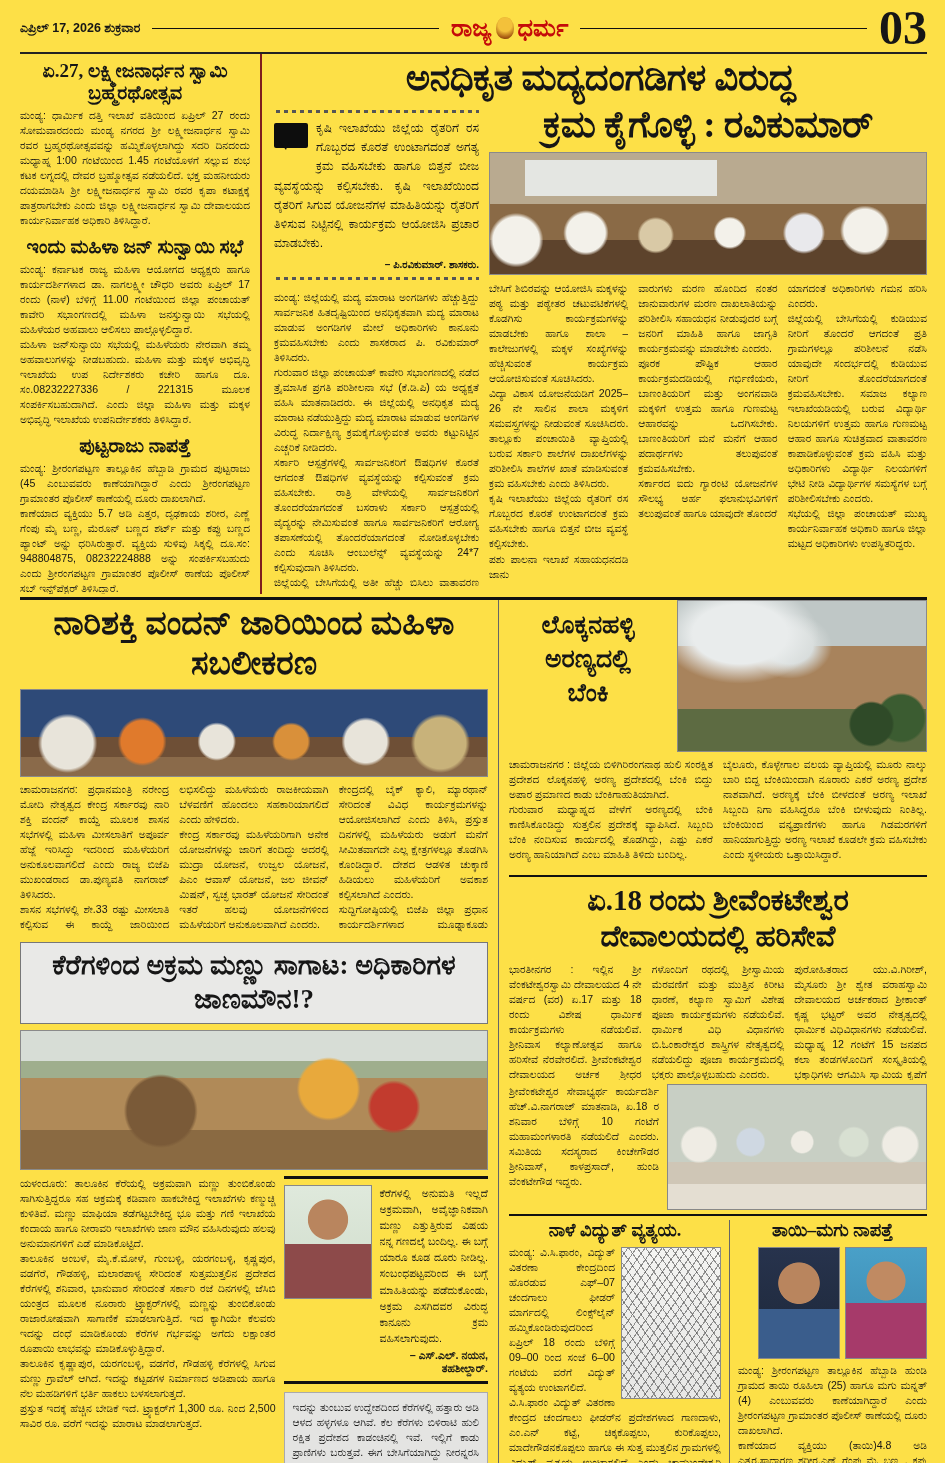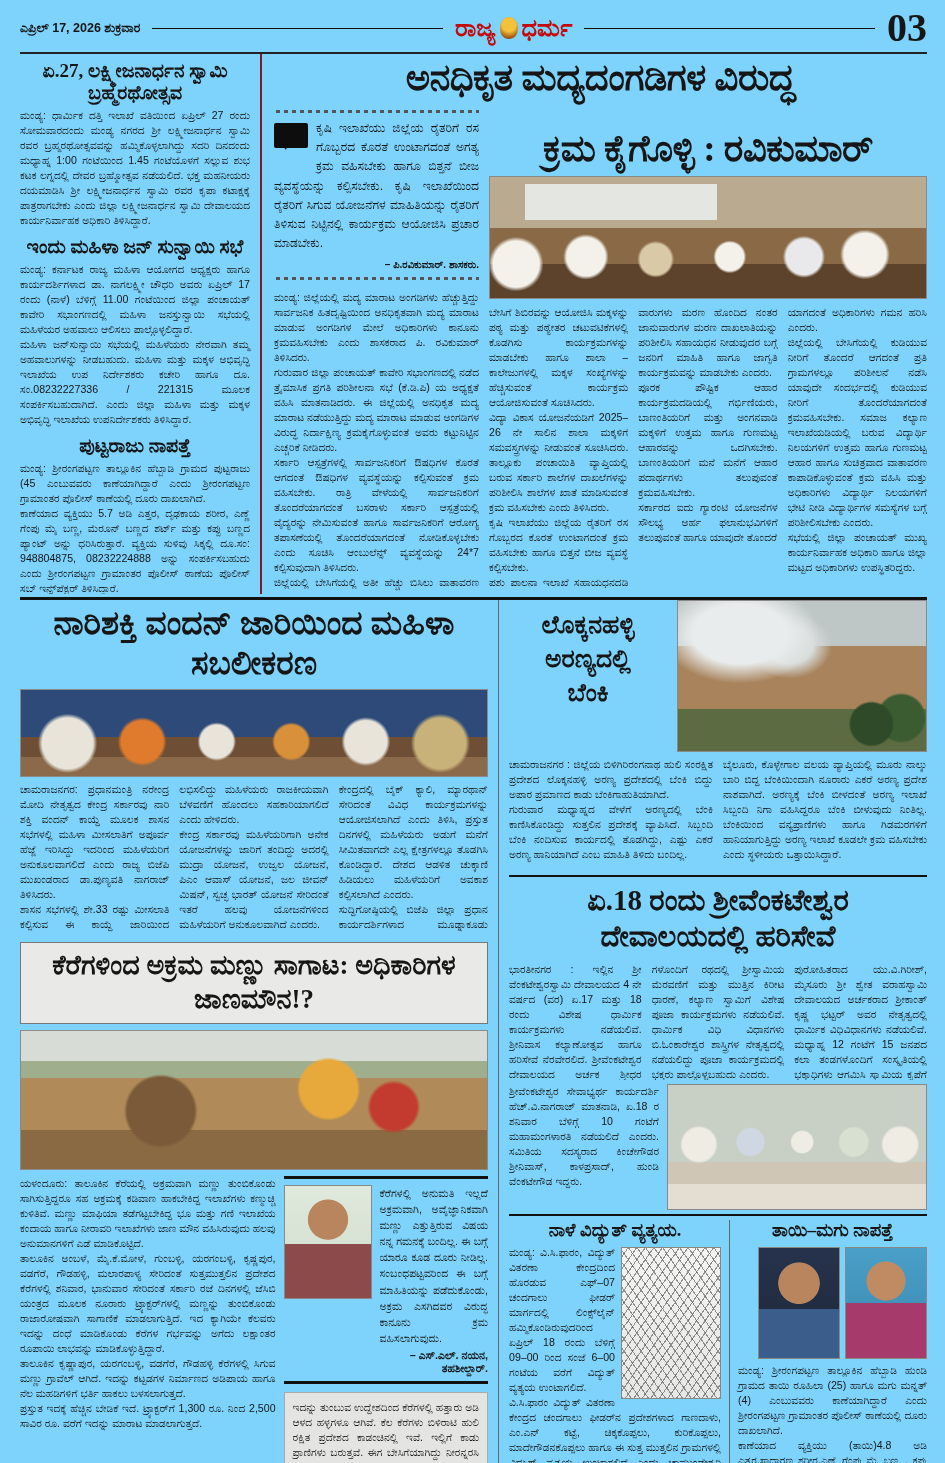--- a/index.html
+++ b/index.html
@@ -1,41 +1,41 @@
 <!DOCTYPE html>
 <html><head>
 <meta charset="utf-8">
 <style>
   html,body{margin:0;padding:0;background:#f6f6f4;}
-  .page{width:945px;height:1463px;margin:0 auto;background:#7dd3fc;color:#161616;
+  .page{width:945px;height:1463px;margin:0 auto;background:#fde047;color:#161616;
         font-family:"Liberation Sans", sans-serif;position:relative;overflow:hidden;
         box-sizing:border-box;padding:6px 18px 8px 20px;}
   
   .hdr{display:flex;align-items:center;height:44px;}
   .hdr-date{font-size:12.5px;font-weight:bold;white-space:nowrap;}
   .hdr-line{flex:1;border-top:1.5px solid #111;margin:0 12px;}
   .masthead{display:flex;align-items:center;gap:4px;font-family:"Liberation Serif",serif;
             font-weight:bold;font-size:24px;color:#c40a0a;white-space:nowrap;}
   .emblem{width:18px;height:22px;border-radius:50% 50% 45% 45%;
           background:radial-gradient(circle at 50% 35%,#f3c13a 0 40%,#a85b12 75%,#6e3a08);display:inline-block;}
-  .hdr-page{font-size:40px;font-weight:bold;font-family:"Liberation Serif",serif;line-height:1;}
+  .hdr-page{font-size:48px;font-weight:bold;font-family:"Liberation Serif",serif;line-height:1;}
   .hdr-rule{border-top:2.5px solid #222;margin-top:2px;}
   
   .bodytext{font-size:10.6px;line-height:1.42;text-align:justify;white-space:pre-line;}
   .photo{width:100%;border:1px solid #8a8a8a;box-sizing:border-box;}
   .vline{border-left:1px solid #666;}
   h1,h2,h3{margin:0;font-family:"Liberation Serif",serif;}
   
   .top{display:flex;height:540px;overflow:hidden;}
   .leftcol{width:230px;flex:0 0 230px;padding:6px 10px 0 0;overflow:hidden;}
   .brief{margin-bottom:8px;}
   .brief h3{font-size:19px;text-align:center;line-height:1.15;margin-bottom:4px;}
   .mainart{flex:1;padding:2px 0 0 12px;overflow:hidden;}
   .mainhead1{font-size:37px;text-align:center;line-height:1.2;letter-spacing:-.5px;}
-  .mainrow{display:flex;margin-top:4px;align-items:flex-end;}
+  .mainrow{display:flex;margin-top:4px;}
   .quotewrap{width:205px;flex:0 0 205px;padding-right:10px;}
   .chain{height:7px;background:radial-gradient(circle 2px at 4px 3.5px,#555 95%,transparent);
          background-size:8px 7px;background-repeat:repeat-x;margin:4px 0;}
   .qicon{width:34px;height:25px;background:#0d0d0d;border-radius:2px;position:relative;
          float:left;margin:4px 8px 10px 0;}
   .qicon::after{content:"";position:absolute;left:5px;bottom:-9px;border:7px solid transparent;
          border-top:9px solid #0d0d0d;border-right-width:3px;}
   .quotetext{font-size:12.3px;line-height:1.55;text-align:justify;white-space:pre-line;}
   .quoteattr{font-size:10px;font-weight:bold;text-align:right;margin:6px 0 2px;}
   .mainright{flex:1;display:flex;flex-direction:column;overflow:hidden;}
@@ -238,21 +238,21 @@
         <div class="photo digphoto"></div>
         <div class="soilrow">
           <div class="bodytext soilcol1">ಯಳಂದೂರು: ತಾಲೂಕಿನ ಕೆರೆಯಲ್ಲಿ ಅಕ್ರಮವಾಗಿ ಮಣ್ಣು ತುಂಬಿಕೊಂಡು ಸಾಗಿಸುತ್ತಿದ್ದರೂ ಸಹ ಅಕ್ರಮಕ್ಕೆ ಕಡಿವಾಣ ಹಾಕಬೇಕಿದ್ದ ಇಲಾಖೆಗಳು ಕಣ್ಮುಚ್ಚಿ ಕುಳಿತಿವೆ. ಮಣ್ಣು ಮಾಫಿಯಾ ತಡೆಗಟ್ಟಬೇಕಿದ್ದ ಭೂ ಮತ್ತು ಗಣಿ ಇಲಾಖೆಯ ಕಂದಾಯ ಹಾಗೂ ನೀರಾವರಿ ಇಲಾಖೆಗಳು ಜಾಣ ಮೌನ ವಹಿಸಿರುವುದು ಹಲವು ಅನುಮಾನಗಳಿಗೆ ಎಡೆ ಮಾಡಿಕೊಟ್ಟಿದೆ.
 ತಾಲೂಕಿನ ಅಂಬಳೆ, ಮೈ.ಕೆ.ಮೋಳೆ, ಗುಂಬಳ್ಳಿ, ಯರಗಂಬಳ್ಳಿ, ಕೃಷ್ಣಪುರ, ವಡಗೆರೆ, ಗೌಡಹಳ್ಳಿ, ಮಲಾರಪಾಳ್ಯ ಸೇರಿದಂತೆ ಸುತ್ತಮುತ್ತಲಿನ ಪ್ರದೇಶದ ಕೆರೆಗಳಲ್ಲಿ ಶನಿವಾರ, ಭಾನುವಾರ ಸೇರಿದಂತೆ ಸರ್ಕಾರಿ ರಜೆ ದಿನಗಳಲ್ಲಿ ಜೆಸಿಬಿ ಯಂತ್ರದ ಮೂಲಕ ನೂರಾರು ಟ್ರ್ಯಾಕ್ಟರ್‌ಗಳಲ್ಲಿ ಮಣ್ಣನ್ನು ತುಂಬಿಕೊಂಡು ರಾಜಾರೋಷವಾಗಿ ಸಾಗಾಣಿಕೆ ಮಾಡಲಾಗುತ್ತಿದೆ. ಇದ ಕ್ಯಾಗಿಯೇ ಕೆಲವರು ಇದನ್ನು ದಂಧೆ ಮಾಡಿಕೊಂಡು ಕೆರೆಗಳ ಗರ್ಭವನ್ನು ಅಗೆದು ಲಕ್ಷಾಂತರ ರೂಪಾಯಿ ಲಾಭವನ್ನು ಮಾಡಿಕೊಳ್ಳುತ್ತಿದ್ದಾರೆ.
 ತಾಲೂಕಿನ ಕೃಷ್ಣಾಪುರ, ಯರಗಂಬಳ್ಳಿ, ವಡಗೆರೆ, ಗೌಡಹಳ್ಳಿ ಕೆರೆಗಳಲ್ಲಿ ಸಿಗುವ ಮಣ್ಣು ಗ್ರಾವೆಲ್ ಆಗಿದೆ. ಇದನ್ನು ಕಟ್ಟಡಗಳ ನಿರ್ಮಾಣದ ಅಡಿಪಾಯ ಹಾಗೂ ನೆಲ ಮಹಡಿಗಳಿಗೆ ಭರ್ತಿ ಹಾಕಲು ಬಳಸಲಾಗುತ್ತದೆ.
 ಪ್ರಸ್ತುತ ಇದಕ್ಕೆ ಹೆಚ್ಚಿನ ಬೇಡಿಕೆ ಇದೆ. ಟ್ರ್ಯಾಕ್ಟರ್‌ಗೆ 1,300 ರೂ. ನಿಂದ 2,500 ಸಾವಿರ ರೂ. ವರೆಗೆ ಇದನ್ನು ಮಾರಾಟ ಮಾಡಲಾಗುತ್ತದೆ.</div>
           <div class="soilside">
             <div class="tahblock">
               <div class="tahphoto"></div>
               <div>
-                <div class="tahquote">ಕೆರೆಗಳಲ್ಲಿ ಅನುಮತಿ ಇಲ್ಲದೆ ಅಕ್ರಮವಾಗಿ, ಅವೈಜ್ಞಾನಿಕವಾಗಿ ಮಣ್ಣು ಎತ್ತುತ್ತಿರುವ ವಿಷಯ ನನ್ನ ಗಮನಕ್ಕೆ ಬಂದಿಲ್ಲ. ಈ ಬಗ್ಗೆ ಯಾರೂ ಕೂಡ ದೂರು ನೀಡಿಲ್ಲ. ಸಂಬಂಧಪಟ್ಟವರಿಂದ ಈ ಬಗ್ಗೆ ಮಾಹಿತಿಯನ್ನು ಪಡೆದುಕೊಂಡು, ಅಕ್ರಮ ಎಸಗಿದವರ ವಿರುದ್ಧ ಕಾನೂನು ಕ್ರಮ ವಹಿಸಲಾಗುವುದು.</div>
+                <div class="tahquote">ಕೆರೆಗಳಲ್ಲಿ ಅನುಮತಿ ಇಲ್ಲದೆ ಅಕ್ರಮವಾಗಿ, ಅವೈಜ್ಞಾನಿಕವಾಗಿ ಮಣ್ಣು ಎತ್ತುತ್ತಿರುವ ವಿಷಯ ನನ್ನ ಗಣದಲ್ಕೆ ಬಂದಿಲ್ಲ. ಈ ಬಗ್ಗೆ ಯಾರೂ ಕೂಡ ದೂರು ನೀಡಿಲ್ಲ. ಸಂಬಂಧಪಟ್ಟವರಿಂದ ಈ ಬಗ್ಗೆ ಮಾಹಿತಿಯನ್ನು ಪಡೆದುಕೊಂಡು, ಅಕ್ರಮ ಎಸಗಿದವರ ವಿರುದ್ಧ ಕಾನೂನು ಕ್ರಮ ವಹಿಸಲಾಗುವುದು.</div>
                 <div class="tahattr">– ಎಸ್.ಎಲ್. ನಯನ, ತಹಶೀಲ್ದಾರ್.</div>
               </div>
             </div>
             <div class="graybox bodytext">ಇದನ್ನು ತುಂಬುವ ಉದ್ದೇಶದಿಂದ ಕೆರೆಗಳಲ್ಲಿ ಹತ್ತಾರು ಅಡಿ ಆಳದ ಹಳ್ಳಗಳೂ ಆಗಿವೆ. ಕೆಲ ಕೆರೆಗಳು ಬಿಳಿರಾಟಿ ಹುಲಿ ರಕ್ಷಿತ ಪ್ರದೇಶದ ಕಾಡಂಚಿನಲ್ಲಿ ಇವೆ. ಇಲ್ಲಿಗೆ ಕಾಡು ಪ್ರಾಣಿಗಳು ಬರುತ್ತವೆ. ಈಗ ಬೇಸಿಗೆಯಾಗಿದ್ದು ನೀರನ್ನರಸಿ ಬರುವ ಕಾಡು ಪ್ರಾಣಿಗಳು ಮಣ್ಣು ಹೋಡಿರುವ ಆಳವಾದ ಕಂದಕ್ಕೆ ಬೀಳುವ ಅಪಾಯವು ಇಲ್ಲದಿಲ್ಲ. ಇದರಿಂದ ಕೆರೆಯಲ್ಲಿ ವಾಸವಾಗುವ ಜಲಚರಗಳಿಗೆ, ಪ್ರಾಣಿ, ಪಕ್ಷಿಗಳಿಗೆ ತೊಂದರೆಯಾಗುವ ಅಪಾಯವೂ ಇದೆ. ಇದನ್ನೂ ಕೂಡ ಪರಿಗಣಿಸಿ ಸಂಬಂಧಪಟ್ಟವರು ಕ್ರಮ ವಹಿಸಬೇಕಿದೆ.</div>
           </div>
         </div>
       </div>
     </div>
 
     <div class="lowright">

